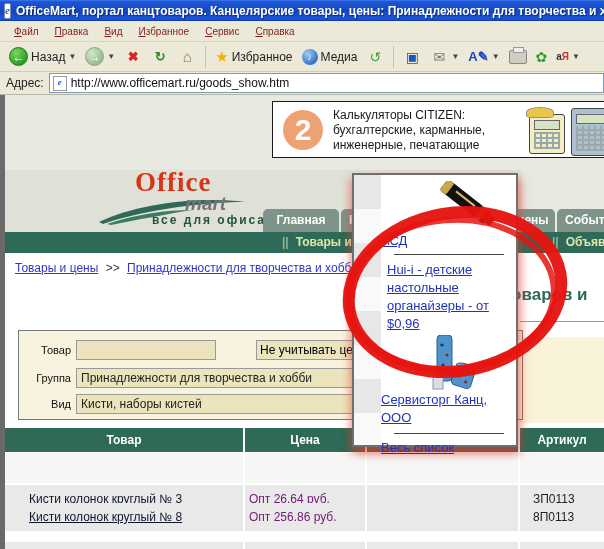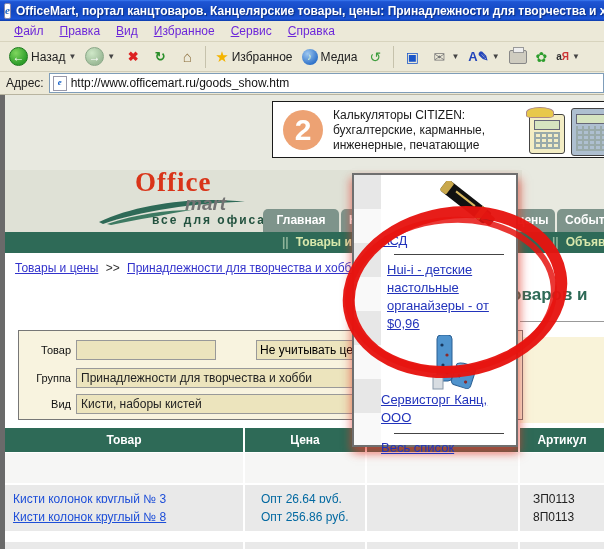--- a/index.html
+++ b/index.html
@@ -8,21 +8,21 @@
   
   .titlebar{position:absolute;left:0;top:0;width:604px;height:21px;
     background:linear-gradient(180deg,#3d7bf0 0%,#1e55d4 8%,#1247c0 55%,#1c55d8 90%,#0d3aa8 100%);
     display:flex;align-items:center;gap:5px;padding:0 4px;box-sizing:border-box;}
   .titlebar .ie-ico{width:14px;height:14px;background:#fff;border:1px solid #88a;border-radius:2px;
     color:#1a63c8;font:italic bold 11px/12px "Liberation Serif",serif;text-align:center;}
   .titlebar .ttl{color:#fff;font-weight:bold;font-size:12px;white-space:nowrap;text-shadow:1px 1px 1px #0a2d80;}
 
   .menubar{position:absolute;left:0;top:21px;width:604px;height:21px;background:#ece9d8;
     border-bottom:1px solid #d8d4be;display:flex;align-items:center;padding-left:6px;box-sizing:border-box;}
-  .menu-item{font-size:12px;color:#6d28d9;padding:2px 8px;cursor:default;}
+  .menu-item{font-size:10px;color:#7f1d1d;padding:2px 8px;cursor:default;}
   .menu-item::first-letter{text-decoration:underline;}
 
   .toolbar{position:absolute;left:0;top:42px;width:604px;height:30px;background:#ece9d8;
     border-bottom:1px solid #d0ccb8;display:flex;align-items:center;gap:3px;padding-left:6px;box-sizing:border-box;}
   .tbtn{display:flex;align-items:center;gap:3px;font-size:12px;color:#222;padding:1px 3px;}
   .circ{width:19px;height:19px;border-radius:50%;color:#fff;font-size:12px;line-height:19px;text-align:center;
     background:radial-gradient(circle at 35% 30%,#7fd65e,#2e9e2a 70%);border:1px solid #1d7a1d;box-sizing:border-box;}
   .circ.dis{background:radial-gradient(circle at 35% 30%,#cfe8c8,#9dbb98 70%);border-color:#8aa888;}
   .drop{font-size:8px;color:#444;}
   .sep{width:1px;height:22px;background:#c6c2ac;margin:0 3px;}
@@ -104,22 +104,22 @@
   .fselect .sbtn{width:16px;height:18px;background:#d4d0c8;border-left:1px solid #999;color:#333;font-size:8px;
     text-align:center;line-height:18px;flex:none;}
   .after-sel{font-size:11px;color:#333;margin-left:4px;}
 
   .thead,.trow{position:absolute;left:0;width:599px;display:flex;}
   .hcell{background:#2e6a57;color:#fff;font-weight:bold;font-size:12px;height:24px;line-height:24px;text-align:center;box-sizing:border-box;}
   .gap{width:2px;background:#fff;flex:none;}
   .c1{width:238px;flex:none;} .c2{width:120px;flex:none;} .c3{width:151px;flex:none;} .c4{width:84px;flex:none;}
   .rcell{height:28px;background:#e9e9e9;font-size:12px;line-height:28px;box-sizing:border-box;overflow:hidden;white-space:nowrap;}
   .rcell.lite{background:#f6f6f5;height:30px;}
-  .name-link{color:#1d4ed8;text-decoration:underline;padding-left:8px;}
-  .price{color:#0369a1;padding-left:16px;}
+  .name-link{color:#0f172a;text-decoration:underline;padding-left:24px;}
+  .price{color:#701a75;padding-left:4px;}
   .sku{color:#222;padding-left:13px;}
 
   
   .popup{position:absolute;left:352px;top:78px;width:166px;height:274px;background:#fff;border:2px solid #6f6f6f;box-sizing:border-box;
     box-shadow:3px 6px 9px rgba(225,60,45,.55),-3px 5px 8px rgba(225,60,45,.35);z-index:20;}
   .zebra{position:absolute;left:0;top:0;bottom:0;width:27px;
     background:repeating-linear-gradient(180deg,#e7e7e7 0 34px,#f9f9f9 34px 68px);}
   .pcontent{position:absolute;left:27px;top:0;right:0;bottom:0;text-align:left;}
   .plink{color:#2233bb;text-decoration:underline;font-size:13px;display:block;}
   .phr{width:110px;height:1px;background:#444;margin:6px auto;}

